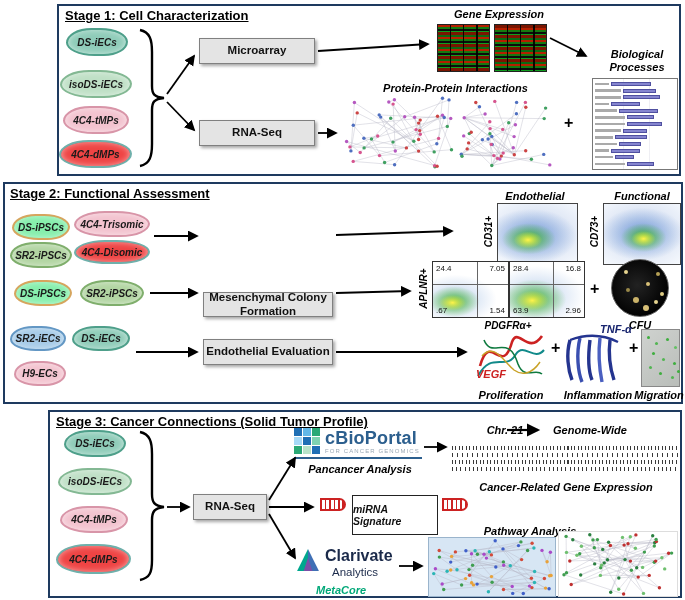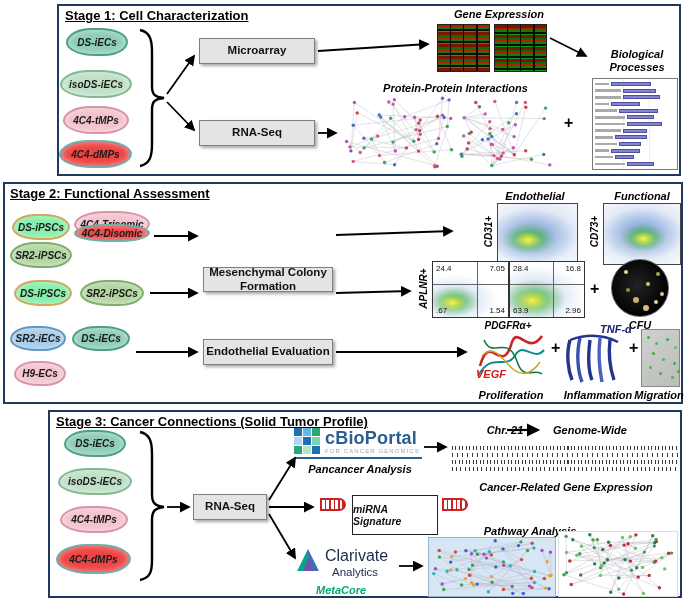--- a/index.html
+++ b/index.html
@@ -47,21 +47,21 @@
   .cbio{position:absolute;display:flex;align-items:center;gap:5px;border-bottom:2.5px solid #2c5f8e;padding-bottom:3px}
   .cbio-icon{display:grid;width:26px;height:26px;grid-template-columns:repeat(3,1fr);grid-template-rows:repeat(3,1fr);gap:1.5px}
   .cbio-icon i{display:block}
   .cbio-name{font-size:18px;font-weight:bold;color:#2c5f8e;line-height:1;letter-spacing:.2px}
   .cbio-tag{font-size:6px;color:#9aa8b5;letter-spacing:1.1px;margin-top:1px}
   .genestrip{position:absolute;background:#fff}
   .genestrip i{display:block;height:4px;margin:3px 0;background:repeating-linear-gradient(90deg,#3a3a3a 0 1px,rgba(0,0,0,0) 1px 3.5px)}
   .genestrip i:nth-child(2){background:repeating-linear-gradient(90deg,#3a3a3a 0 1px,rgba(0,0,0,0) 1px 5px)}
   .genestrip i:nth-child(4){background:repeating-linear-gradient(90deg,#3a3a3a 0 1px,rgba(0,0,0,0) 1px 4.2px)}
   .clar{position:absolute;display:flex;gap:5px;align-items:flex-start}
-  .clar-name{font-size:16px;font-weight:normal;color:#1b2a4a;line-height:1.05}
+  .clar-name{font-size:16px;font-weight:bold;color:#1b2a4a;line-height:1.05}
   .clar-div{font-size:11.5px;color:#1b2a4a;margin-left:7px;margin-top:1px}
   .clar-product{position:absolute;font-size:11px;font-weight:bold;font-style:italic;color:#00a878}
   .pathbox{position:absolute;overflow:hidden}
 </style>
 </head>
 <body>
 
 <div id="figure">
 
   <section class="stage" style="left:57px;top:4px;width:624px;height:172px"></section>
@@ -323,31 +323,31 @@
       <circle cx="30.1" cy="41.0" r="1.7" fill="#4f6fc0"></circle>
       <circle cx="33.3" cy="46.4" r="1.7" fill="#d6558f"></circle>
     </svg>
   <div class="plus" style="left:564px;top:114px">+</div>
 
   <h2 class="stage-title" style="left:10px;top:186px">Stage 2: Functional Assessment</h2>
 
   <div class="cell c-dsipsc" style="left:12px;top:214px;width:58px;height:26px">DS-iPSCs</div>
   <div class="cell c-tmp" style="left:74px;top:211px;width:76px;height:26px">4C4-Trisomic</div>
   <div class="cell c-sr2ipsc" style="left:10px;top:242px;width:62px;height:26px">SR2-iPSCs</div>
-  <div class="cell c-dmp" style="left:74px;top:224px;width:76px;height:18px">4C4-Disomic</div>
+  <div class="cell c-dmp" style="left:74px;top:240px;width:76px;height:24px">4C4-Disomic</div>
   <div class="out-label" style="left:490px;top:190px;width:90px">Endothelial</div>
   <div class="out-label" style="left:598px;top:190px;width:88px">Functional</div>
   <span class="rotlab" style="left:466px;top:226px;width:44px">CD31+</span>
   <div class="flow cd31" style="left:497px;top:203px;width:81px;height:62px"></div>
   <span class="rotlab" style="left:572px;top:226px;width:44px">CD73+</span>
   <div class="flow cd73" style="left:603px;top:203px;width:78px;height:62px"></div>
 
   <div class="cell c-dsipsc" style="left:14px;top:280px;width:58px;height:26px">DS-iPSCs</div>
   <div class="cell c-sr2ipsc" style="left:80px;top:280px;width:64px;height:26px">SR2-iPSCs</div>
-  <div class="method" style="left:203px;top:267px;width:130px;height:25px">Mesenchymal Colony Formation</div>
+  <div class="method" style="left:203px;top:292px;width:130px;height:25px">Mesenchymal Colony Formation</div>
   <span class="rotlab" style="left:398px;top:283px;width:50px">APLNR+</span>
   <div class="quadpanel qp-left" style="left:432px;top:261px;width:77px;height:57px">
     <span class="qn tl">24.4</span>
     <span class="qn tr">7.05</span>
     <span class="qn bl">.67</span>
     <span class="qn br">1.54</span>
   </div>
   <div class="quadpanel qp-right" style="left:509px;top:261px;width:76px;height:57px">
     <span class="qn tl">28.4</span>
     <span class="qn tr">16.8</span>

